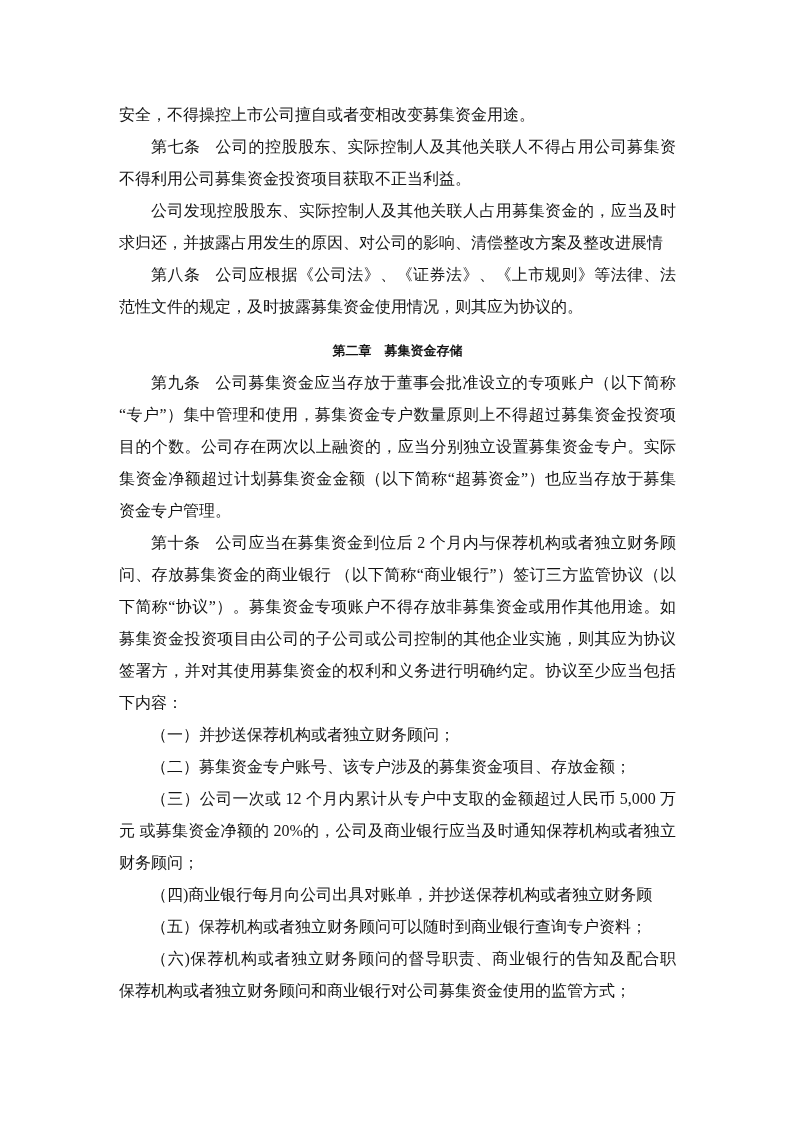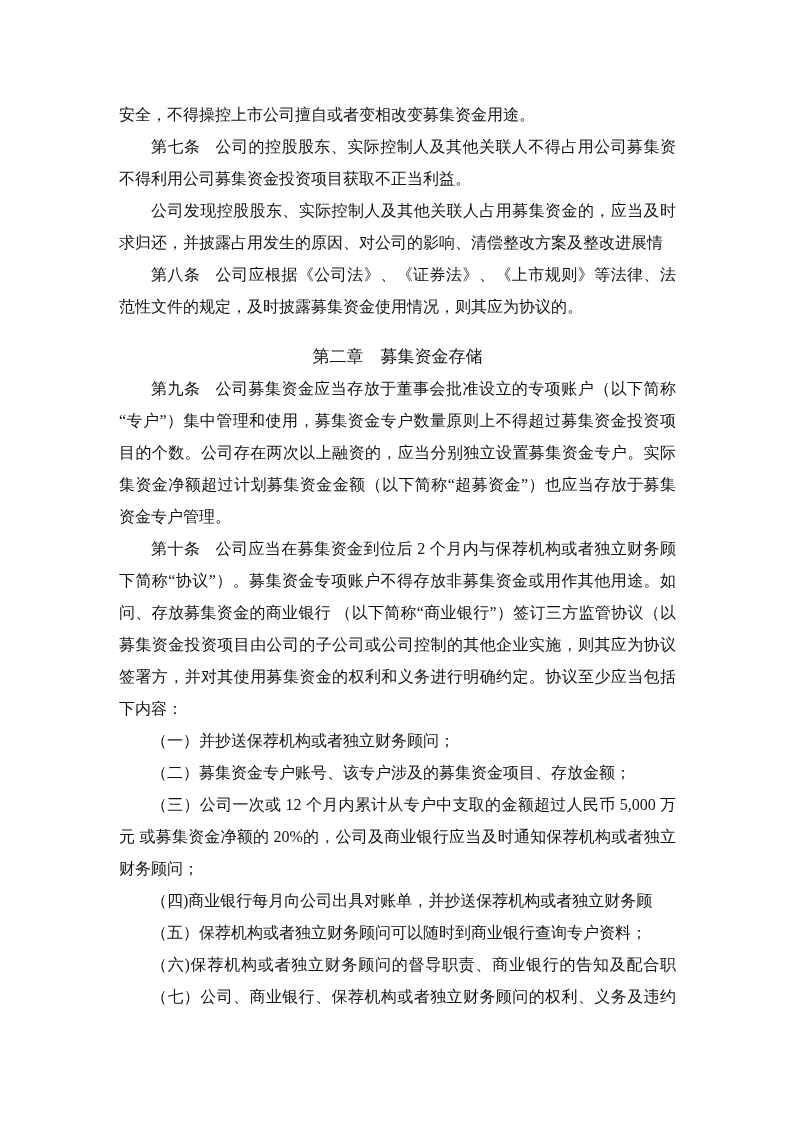--- a/index.html
+++ b/index.html
@@ -36,23 +36,23 @@
   .ind {
     text-indent: 2em;
   }
   .num {
     font-weight: normal;
     margin-right: 0.95em;
   }
   .chapter {
     height: 32px;
     line-height: 32px;
-    margin-top: 18px;
-    font-size: 17px;
-    font-weight: normal;
+    margin-top: 12px;
+    font-size: 13px;
+    font-weight: bold;
     text-align: center;
   }
 </style>
 </head>
 <body>
 
 <div class="page">
   <div class="text-block">
 
     <div class="ln"><span>安全，不得操控上市公司擅自或者变相改变募集资金用途。</span></div>
@@ -64,29 +64,30 @@
     <div class="ln"><span>范性文件的规定，及时披露募集资金使用情况，则其应为协议的。</span></div>
 
     <div class="chapter">第二章　募集资金存储</div>
 
     <div class="ln ind j"><span class="num">第九条</span><span>公司募集资金应当存放于董事会批准设立的专项账户（以下简称</span></div>
     <div class="ln j"><span>“专户”）集中管理和使用，募集资金专户数量原则上不得超过募集资金投资项</span></div>
     <div class="ln j"><span>目的个数。公司存在两次以上融资的，应当分别独立设置募集资金专户。实际募</span></div>
     <div class="ln j"><span>集资金净额超过计划募集资金金额（以下简称“超募资金”）也应当存放于募集</span></div>
     <div class="ln"><span>资金专户管理。</span></div>
     <div class="ln ind j"><span class="num">第十条</span><span>公司应当在募集资金到位后 2 个月内与保荐机构或者独立财务顾</span></div>
+    <div class="ln j"><span>问、存放募集资金的商业银行 （以下简称“商业银行”）签订三方监管协议（以</span></div>
     <div class="ln j"><span>下简称“协议”）。募集资金专项账户不得存放非募集资金或用作其他用途。如</span></div>
-    <div class="ln j"><span>问、存放募集资金的商业银行 （以下简称“商业银行”）签订三方监管协议（以</span></div>
     <div class="ln j"><span>募集资金投资项目由公司的子公司或公司控制的其他企业实施，则其应为协议的</span></div>
     <div class="ln j"><span>签署方，并对其使用募集资金的权利和义务进行明确约定。协议至少应当包括以</span></div>
     <div class="ln"><span>下内容：</span></div>
     <div class="ln ind"><span>（一）并抄送保荐机构或者独立财务顾问；</span></div>
     <div class="ln ind"><span>（二）募集资金专户账号、该专户涉及的募集资金项目、存放金额；</span></div>
     <div class="ln ind j"><span>（三）公司一次或 12 个月内累计从专户中支取的金额超过人民币 5,000 万</span></div>
     <div class="ln j"><span>元 或募集资金净额的 20%的，公司及商业银行应当及时通知保荐机构或者独立</span></div>
     <div class="ln"><span>财务顾问；</span></div>
     <div class="ln ind"><span>（四)商业银行每月向公司出具对账单，并抄送保荐机构或者独立财务顾问；</span></div>
     <div class="ln ind"><span>（五）保荐机构或者独立财务顾问可以随时到商业银行查询专户资料；</span></div>
     <div class="ln ind j"><span>（六)保荐机构或者独立财务顾问的督导职责、商业银行的告知及配合职责、</span></div>
+    <div class="ln"><span>保荐机构或者独立财务顾问和商业银行对公司募集资金使用的监管方式；</span></div>
     <div class="ln ind j"><span>（七）公司、商业银行、保荐机构或者独立财务顾问的权利、义务及违约责</span></div>
 
   </div>
 </div>
 
 </body></html>

